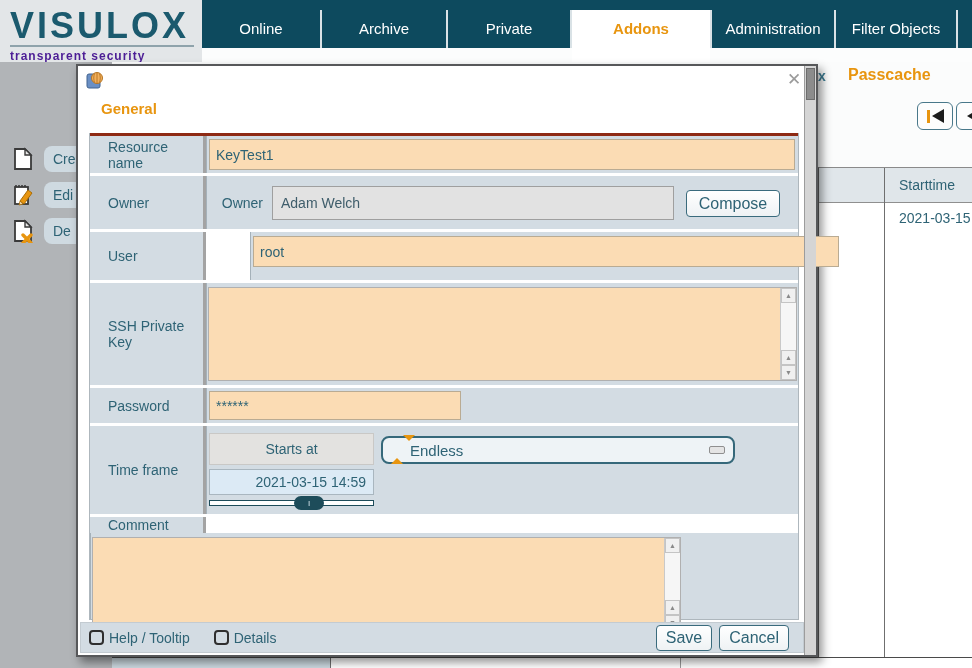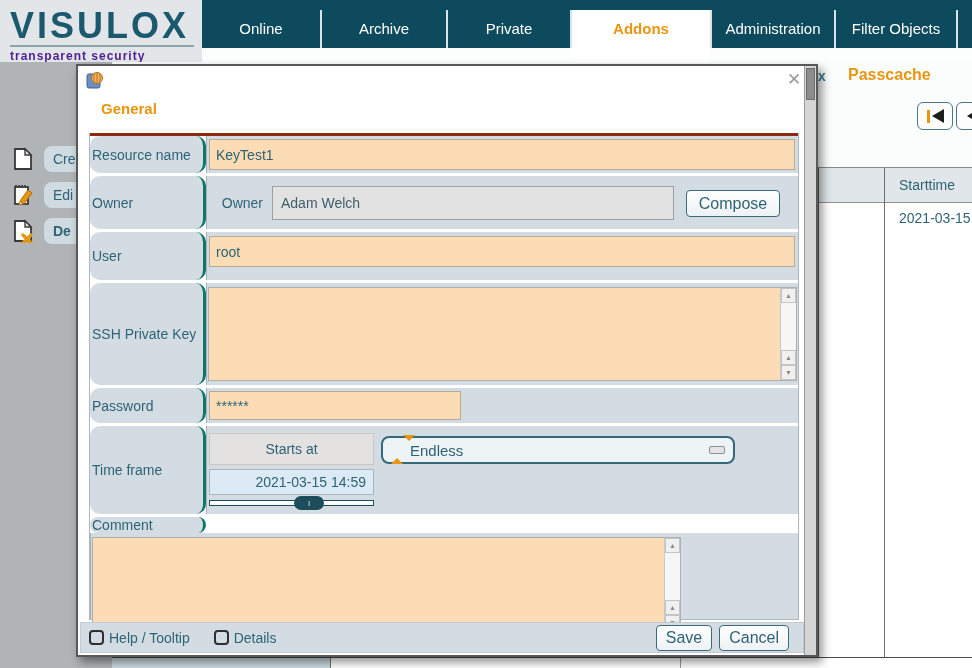--- a/index.html
+++ b/index.html
@@ -64,35 +64,35 @@
   .dlg-thumb { position:absolute; left:1px; right:1px; top:2px; height:32px; background:#8c8c8c; border:1px solid #6d6d6d; }
   .dlg-icon { position:absolute; left:8px; top:5px; width:18px; height:18px; }
   .dlg-title { position:absolute; left:23px; top:34px; font-size:15px; font-weight:bold; color:#e8950f; }
   .dlg-close { position:absolute; left:706px; top:4px; width:20px; height:20px; font-size:17px; color:#9b9b9b;
                text-align:center; line-height:20px; cursor:pointer; }
 
   .form { position:absolute; left:11px; top:67px; width:710px; background:#ffffff; border:1px solid #aeb7bd; border-top:none; }
   .red-bar { height:3px; background:#8e2a14; }
   .frow { display:flex; margin-bottom:3px; }
   .frow:last-child { margin-bottom:0; }
-  .flabel { width:116px; flex:none; background:#d3dce3; border-right:3px solid #0f766e;
-            display:flex; align-items:center; padding-left:2px; font-size:14px; color:#2e6375;border-radius:10px; }
+  .flabel { width:116px; flex:none; background:#d3dce3; border-right:3px solid #a3a3a3;
+            display:flex; align-items:center; padding-left:18px; font-size:14px; color:#2e6375; }
   .fcontent { flex:1; background:#d3dce3; border-left:1px solid #a5b1b9; position:relative; }
 
   .peach-input { background:#fbdcb4; border:1px solid #b9ab93; color:#2e6375; font-size:14px;
                  font-family:inherit; padding:0 6px; outline:none; }
   .row-rn { height:37px; } .row-rn .peach-input { position:absolute; left:2px; top:3px; width:586px; height:31px; }
   .row-owner { height:53px; }
   .owner-inner-label { position:absolute; left:0; top:0; width:56px; height:53px; display:flex; align-items:center; justify-content:flex-end; font-size:14px; color:#2e6375; }
   .owner-input { position:absolute; left:65px; top:10px; width:402px; height:34px; background:#e2e2e2; border:1px solid #9f9f9f;
                  color:#3f5d6b; font-size:14px; font-family:inherit; padding:0 8px; }
   .btn { background:linear-gradient(#ffffff,#eef2f4); border:1px solid #3a6b7d; border-radius:4px;
          color:#2e6375; font-size:16px; font-family:inherit; cursor:pointer; }
   .compose-btn { position:absolute; left:479px; top:14px; width:94px; height:27px; }
-  .row-user { height:48px; } .row-user .peach-input { position:absolute; left:2px; top:4px; width:586px; height:31px; }
+  .row-user { height:48px;gap:44px; } .row-user .peach-input { position:absolute; left:2px; top:4px; width:586px; height:31px; }
   .row-pass { height:35px; } .row-pass .peach-input { position:absolute; left:2px; top:3px; width:252px; height:29px; }
 
   .row-ssh { height:102px; } .row-comment { height:102px;flex-direction:column; }
   .ta-wrap { position:absolute; left:1px; top:4px; width:589px; height:94px; background:#fbdcb4; border:1px solid #b0b0b0; }
   .ta { position:absolute; left:0; top:0; width:calc(100% - 17px); height:100%; background:transparent; border:none;
         resize:none; outline:none; font-family:inherit; font-size:14px; color:#2e6375; }
   .vscroll { position:absolute; right:0; top:0; bottom:0; width:16px; background:#f6f6f6; border-left:1px solid #c9c9c9;
              display:flex; flex-direction:column; }
   .sbtn { height:15px; flex:none; background:#f0f0f0; border:1px solid #c4c4c4; font-size:7px; color:#8a8a8a;
           display:flex; align-items:center; justify-content:center; cursor:pointer; }
@@ -187,21 +187,21 @@
 </div>
 <div class="abs side-item" style="top:182px;">
   <svg class="side-icon" viewBox="0 0 22 24">
     <rect x="3" y="4" width="13" height="17" fill="#ffffff" stroke="#3a3a3a" stroke-width="1.8"></rect>
     <path d="M4 4 v-2 M7 4 v-2 M10 4 v-2 M13 4 v-2" stroke="#3a3a3a" stroke-width="1.6"></path>
     <path d="M8 18 L16 7 l4 3 L12 21 z" fill="#e8950f" stroke="#a96d06" stroke-width="1"></path>
     <path d="M8 18 l-1 4 4 -1 z" fill="#f3d9ad" stroke="#a96d06" stroke-width="0.8"></path>
   </svg>
   <div class="side-chip">Edi</div>
 </div>
-<div class="abs side-item" style="top:218px;font-weight:bold;">
+<div class="abs side-item" style="top:218px;">
   <svg class="side-icon" viewBox="0 0 22 24">
     <path d="M3 2 h10 l6 6 v14 h-16 z" fill="#ffffff" stroke="#3a3a3a" stroke-width="1.8"></path>
     <path d="M13 2 l6 6 h-6 z" fill="#e8e8e8" stroke="#3a3a3a" stroke-width="1.4"></path>
     <path d="M11 16 l8 8 M19 16 l-8 8" stroke="#e8950f" stroke-width="3.4" stroke-linecap="round"></path>
   </svg>
   <div class="side-chip">De</div>
 </div>
 
 <div class="abs dialog">
 

